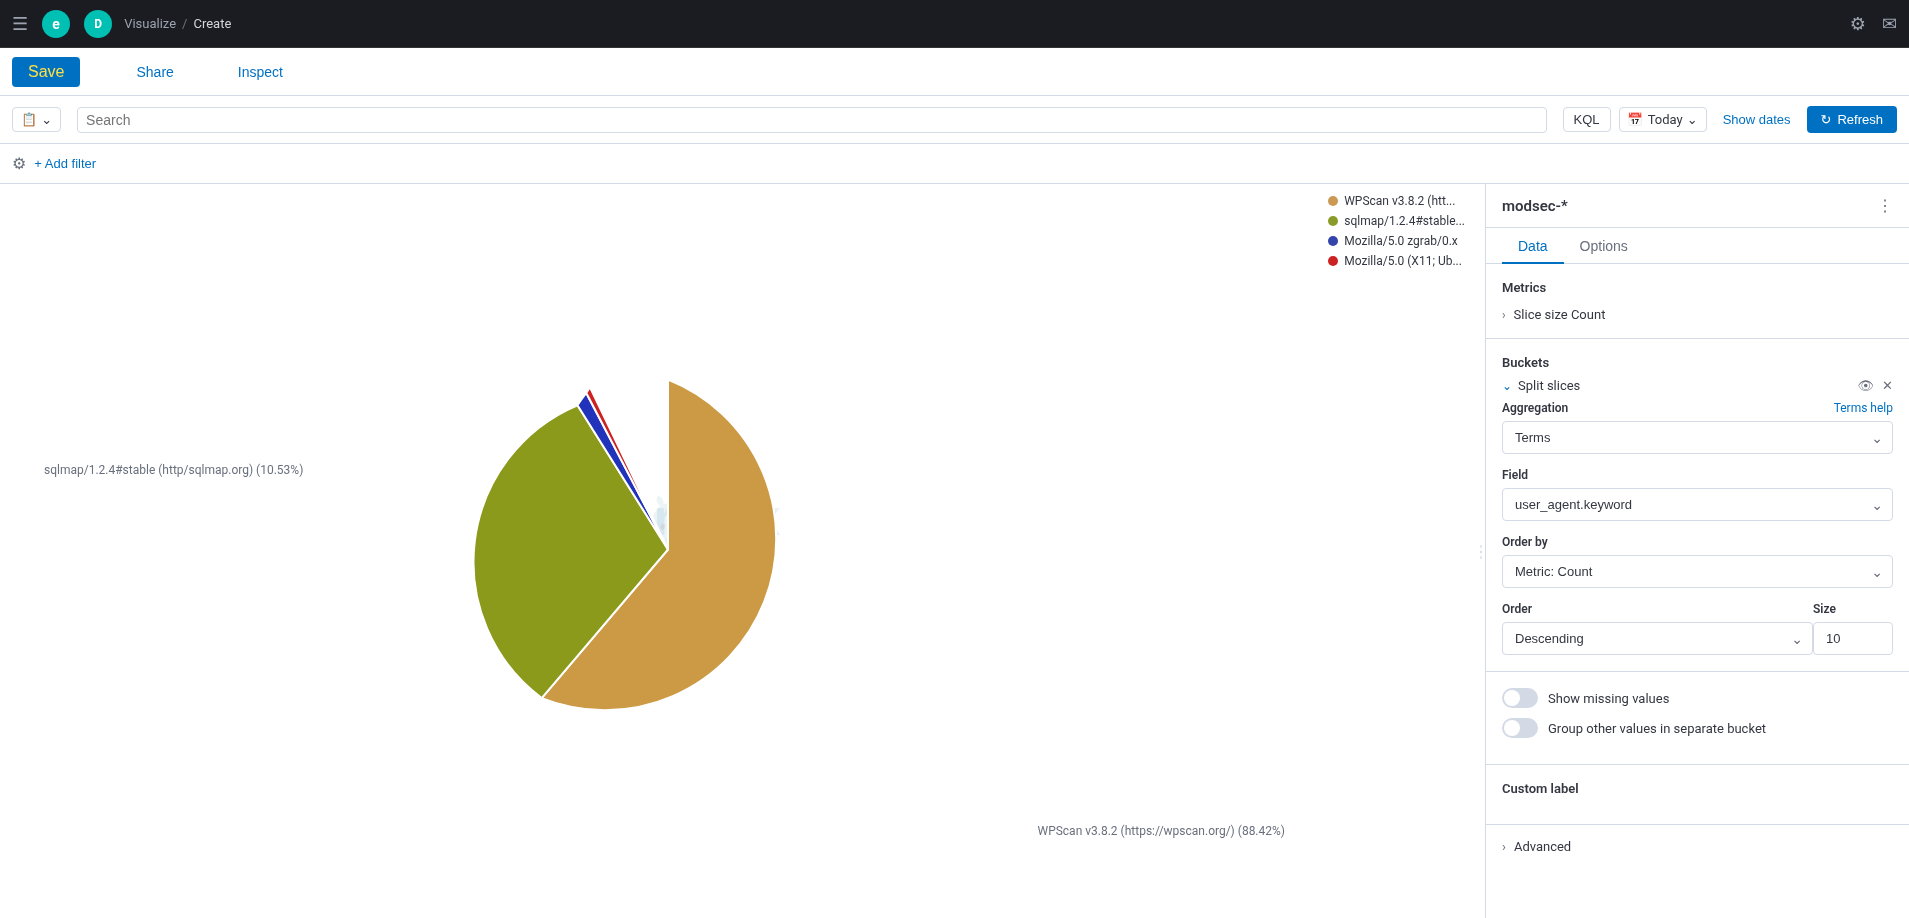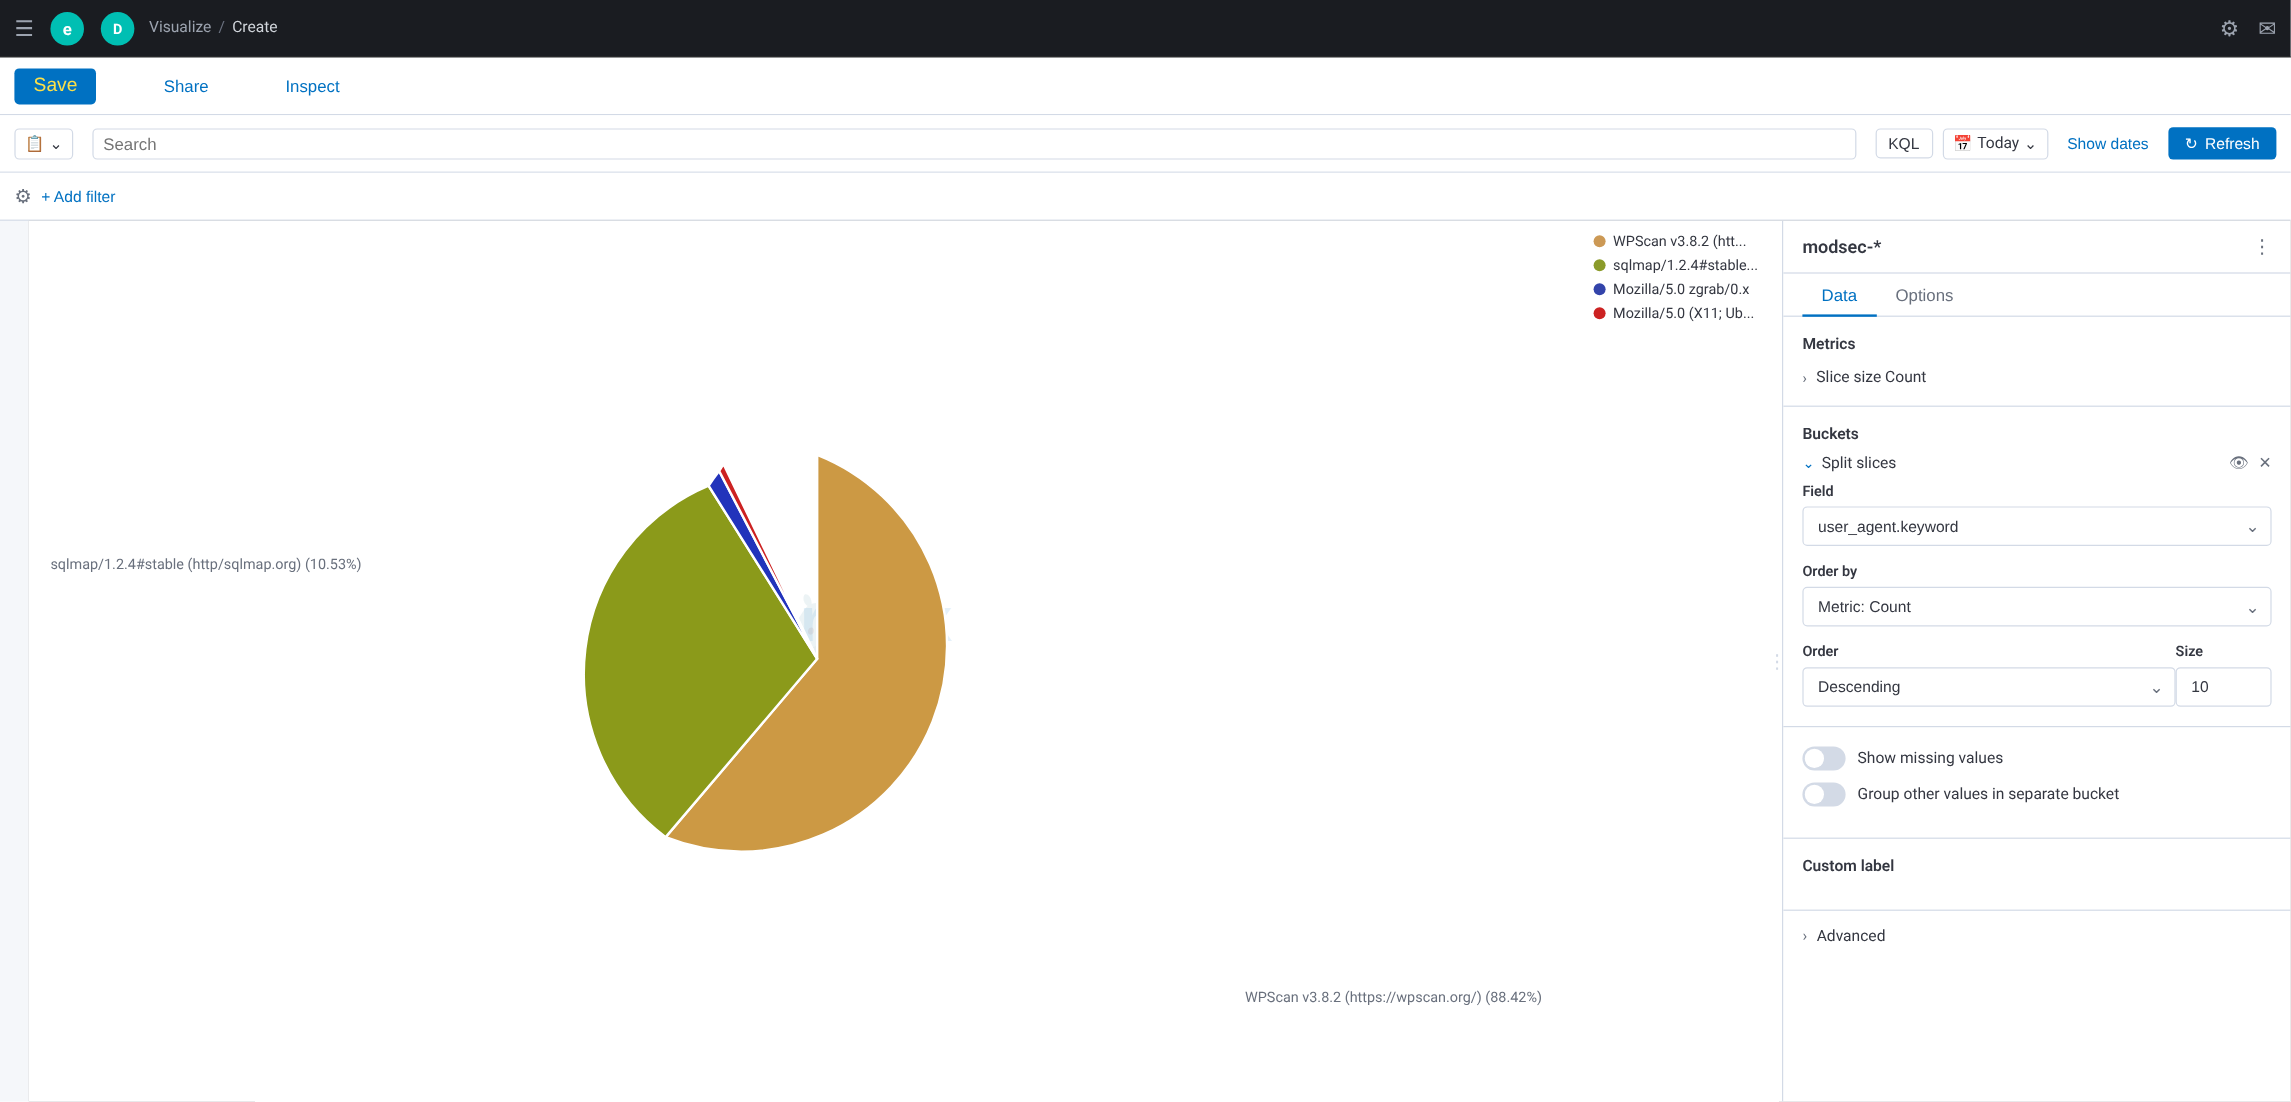--- a/index.html
+++ b/index.html
@@ -98,22 +98,21 @@
     }
     .filter-icon { color: #69707d; font-size: 16px; cursor: pointer; }
     .add-filter-btn {
       background: none; border: none; color: #0071c2; cursor: pointer; font-size: 13px;
     }
 
     
     .main-content {
       display: flex;
       height: calc(918px - 48px - 48px - 48px - 40px);
-      background: #a3a3a3;
-      margin-left: 24px;
+      background: #a21caf;
     }
 
     
     .chart-area {
       flex: 1;
       background: #fff;
       position: relative;
       padding: 20px;
       overflow: hidden;
     }
@@ -142,21 +141,21 @@
     .pie-container {
       position: absolute;
       top: 50%;
       left: 45%;
       transform: translate(-50%, -50%);
     }
 
     
     .pie-label-left {
       position: absolute;
-      left: 18px;
+      left: 44px;
       top: 38%;
       font-size: 12px;
       color: #69707d;
     }
     .pie-label-bottom {
       position: absolute;
       bottom: 80px;
       right: 200px;
       font-size: 12px;
       color: #69707d;
@@ -452,20 +451,31 @@
         <div style="display:flex;align-items:center;gap:6px;">
           <span class="bucket-chevron">⌄</span>
           <span class="bucket-name">Split slices</span>
         </div>
         <div class="bucket-icons">
           <span>👁</span>
           <span>✕</span>
         </div>
       </div>
 
+      <div class="form-group">
+        <div class="form-label-row">
+          <label class="form-label" style="margin-bottom:0;">Aggregation</label>
+          <a class="terms-help">Terms help</a>
+        </div>
+        <div class="select-wrapper">
+          <select>
+            <option>Terms</option>
+          </select>
+        </div>
+      </div>
 
       <div class="form-group">
         <label class="form-label">Field</label>
         <div class="select-wrapper">
           <select>
             <option>user_agent.keyword</option>
           </select>
         </div>
       </div>
 

